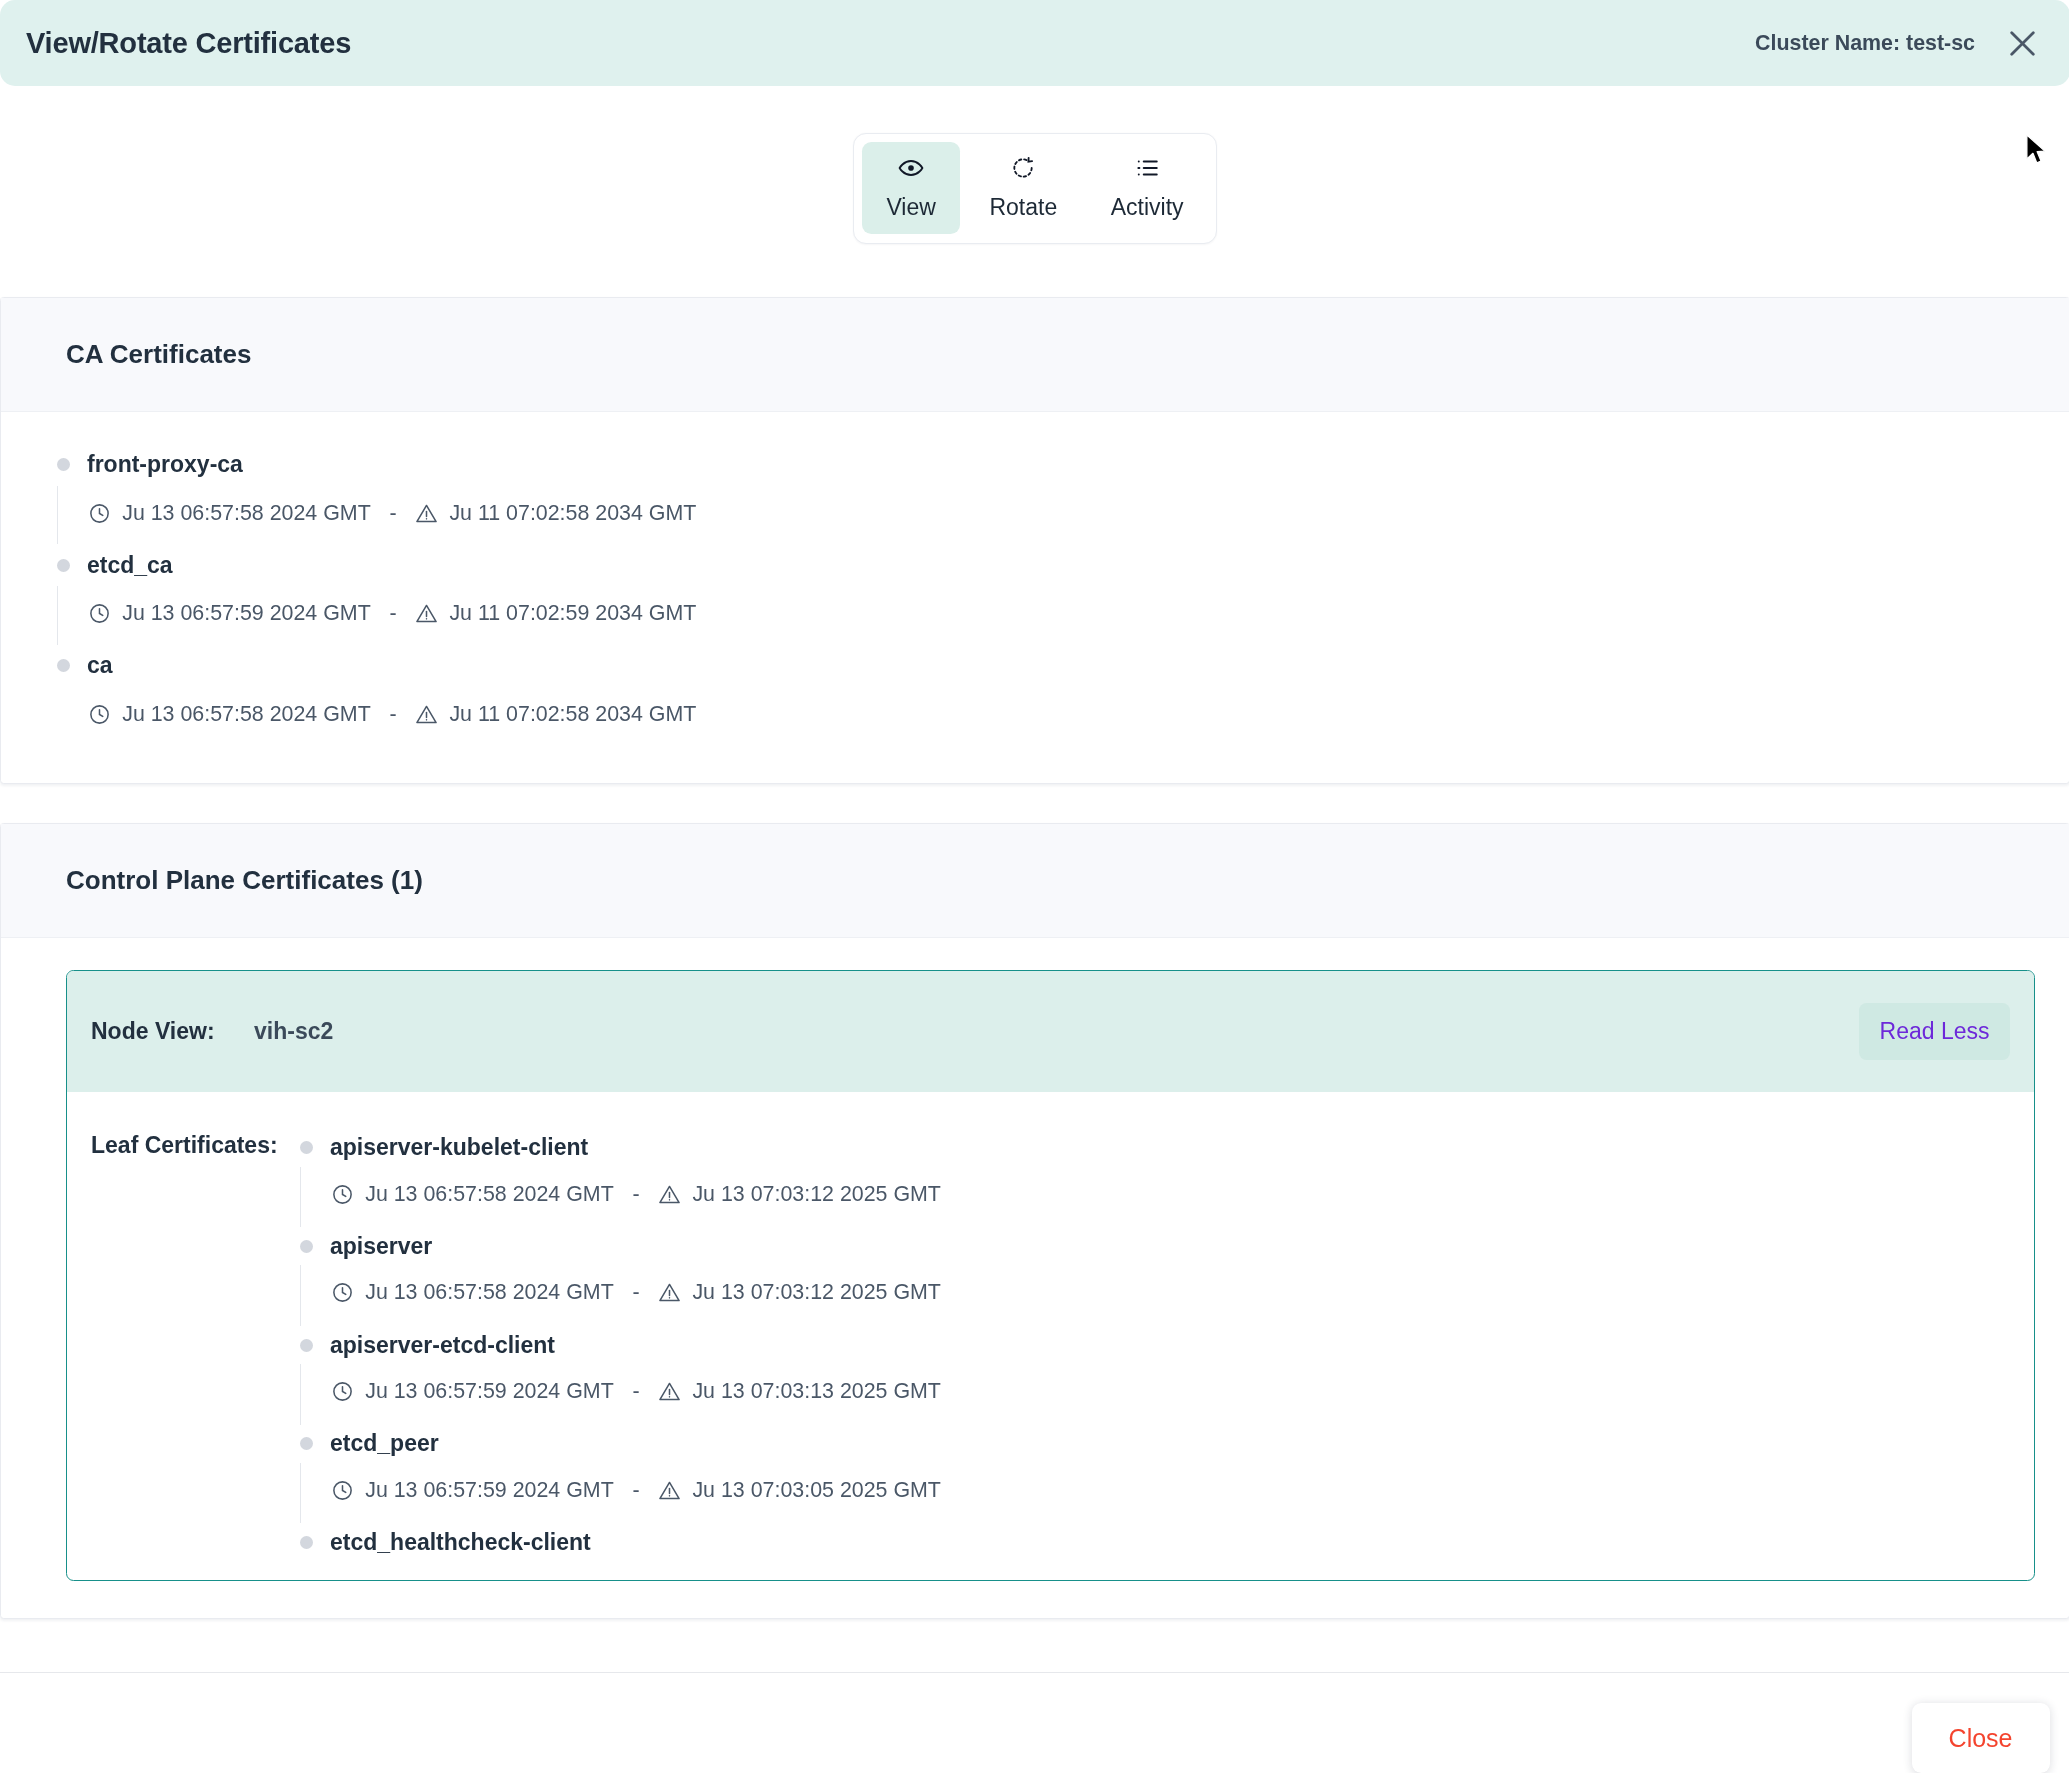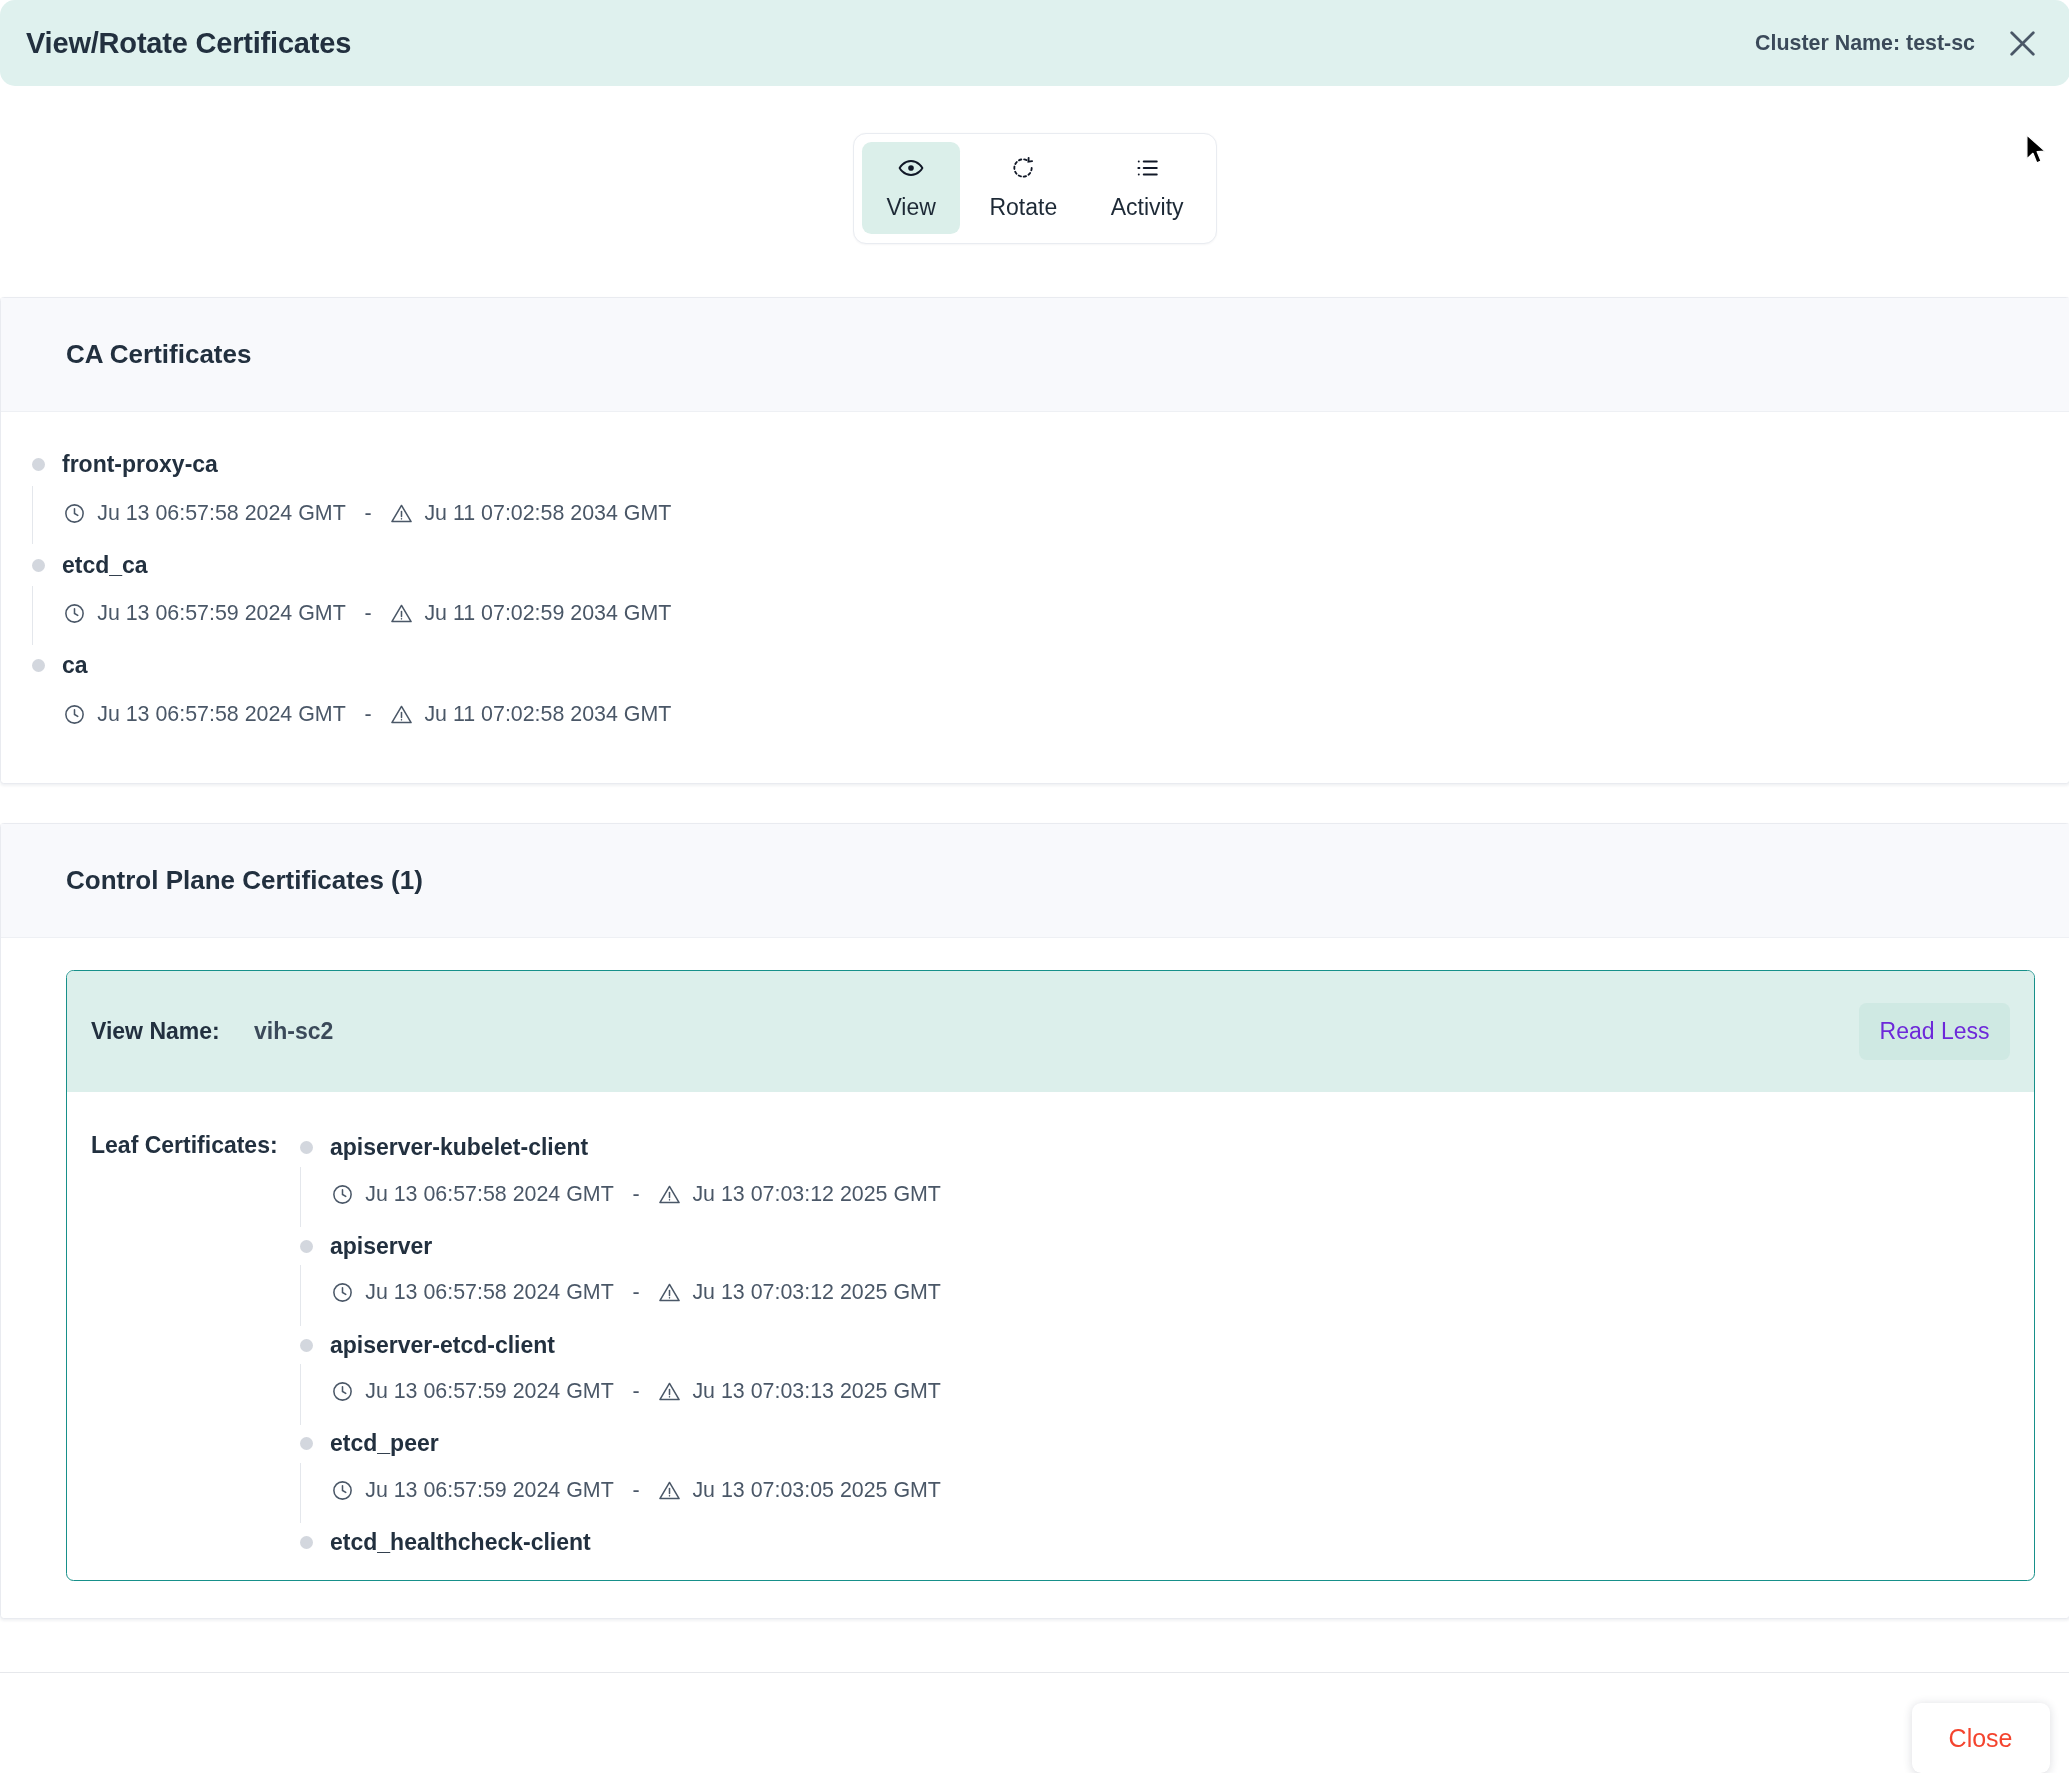--- a/index.html
+++ b/index.html
@@ -112,21 +112,21 @@
     padding: 41px 0 41px 65px;
   }
   .section-title {
     font-size: 26px;
     font-weight: bold;
     color: #22303f;
   }
   .section-content { padding: 32px 0 37px 0; }
 
   
-  .cert { padding-left: 31px; }
+  .cert { padding-left: 56px; }
   .cert-name-row {
     display: flex;
     align-items: center;
     gap: 17px;
     padding: 7.5px 0;
   }
   .dot {
     width: 13px; height: 13px;
     border-radius: 50%;
     background: #d3d7de;
@@ -407,21 +407,21 @@
 
     <div class="section-card">
       <div class="section-head">
         <div class="section-title">Control Plane Certificates (1)</div>
       </div>
       <div class="section-content">
         <div class="node-card-outer">
           <div class="node-card">
 
             <div class="node-head">
-              <div class="node-label">View Name:</div>
+              <div class="node-label">Node View:</div>
               <div class="node-value">vih-sc2</div>
               <button class="read-less">Read Less</button>
             </div>
 
             <div class="node-body">
               <div class="leaf-label">Leaf Certificates:</div>
               <div class="leaf-list">
 
                 <div class="leaf">
                   <div class="leaf-name-row">

